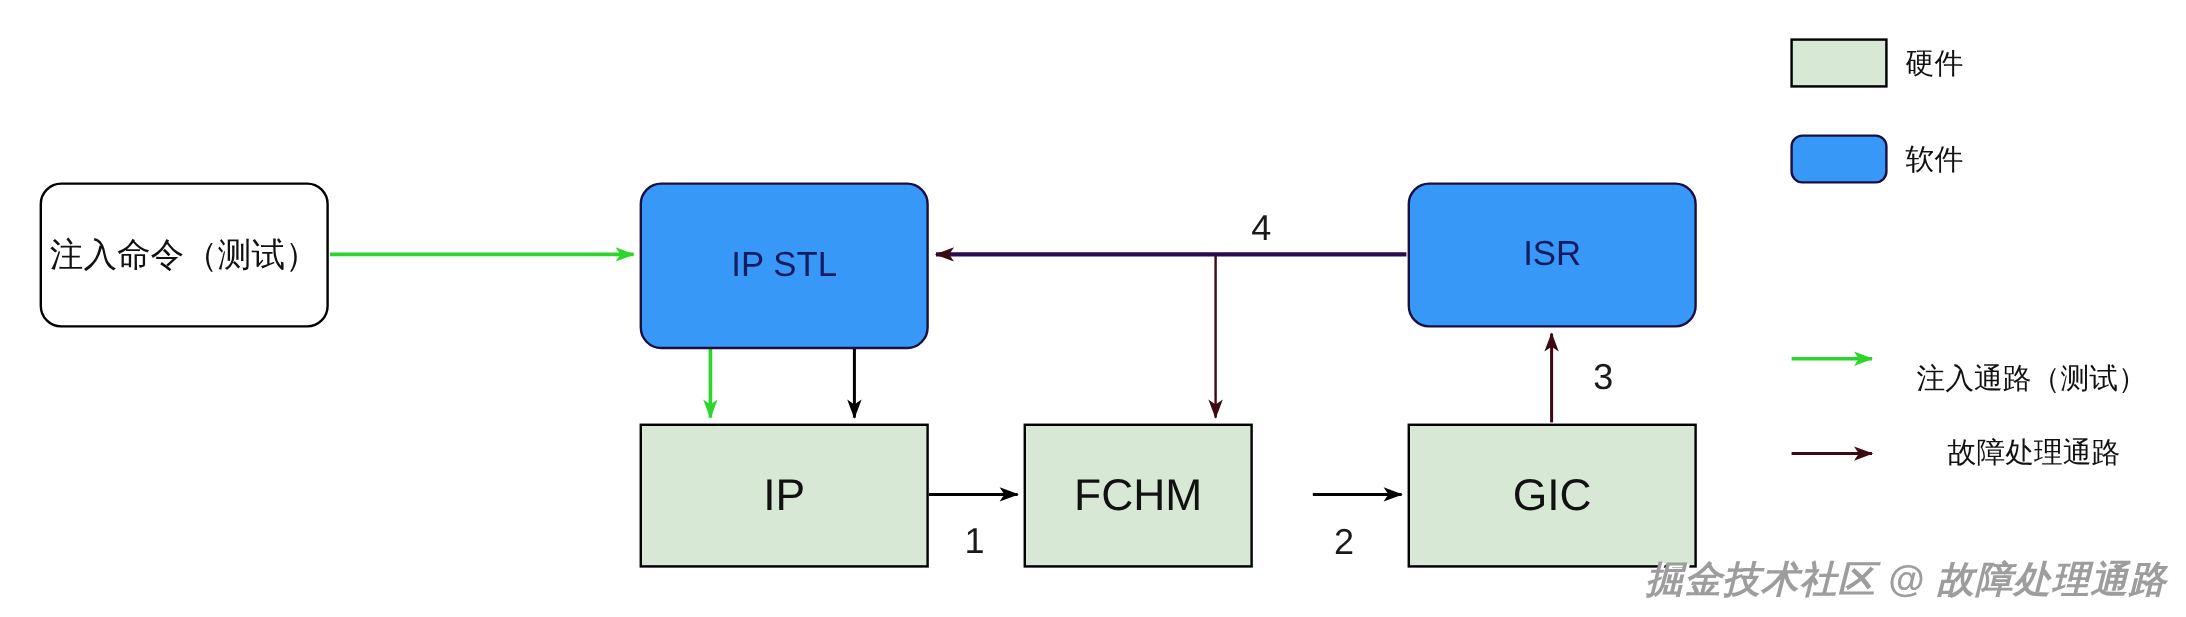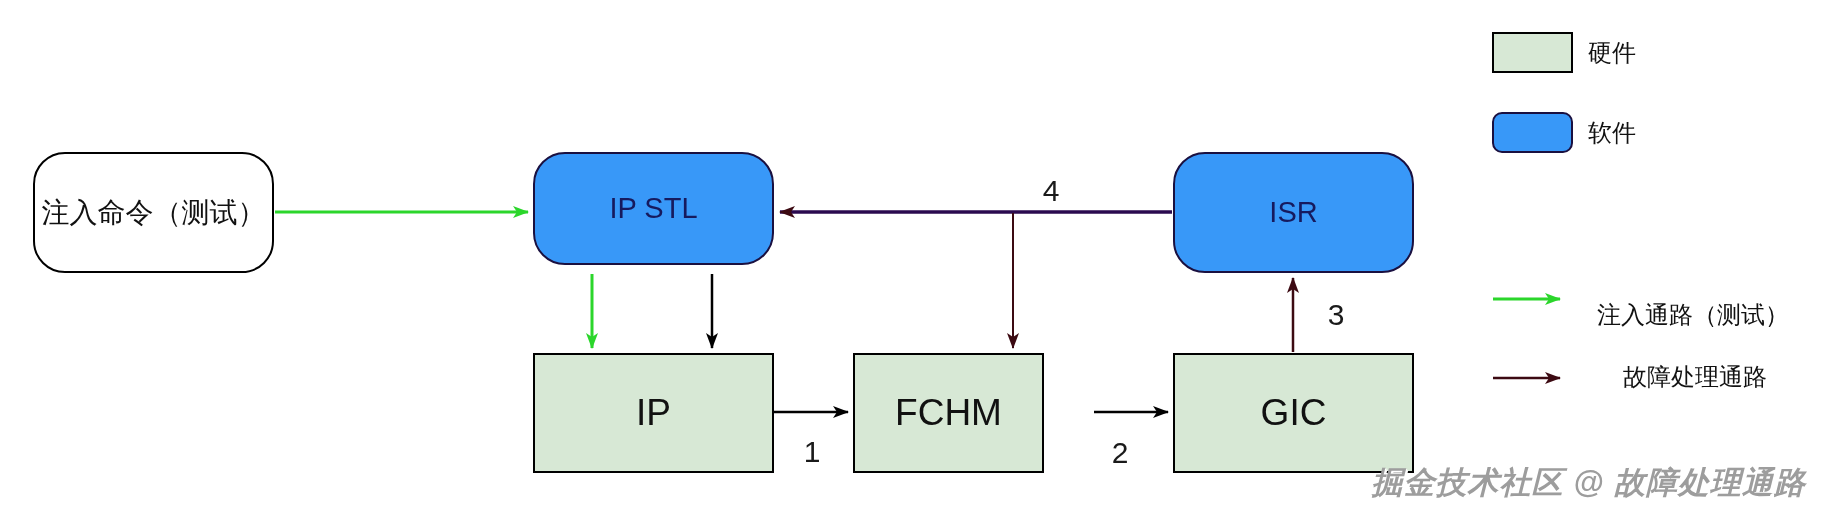--- a/index.html
+++ b/index.html
@@ -12,21 +12,21 @@
   }
   .node{
     position:absolute;
     display:flex;align-items:center;justify-content:center;
     box-sizing:border-box;
     font-size:28px;
     color:#1a1a1a;
     text-align:center;
     line-height:1.2;
   }
-  .node.rounded{border-radius:32px;}
+  .node.rounded{border-radius:18px;}
   .node.plain{
     background:#ffffff;border:2px solid #000000;color:#111111;
   }
   .node.software{
     background:var(--software-fill);
     border:2px solid var(--node-border-dark);
     color:var(--text-navy);
     font-size:29px;
   }
   .node.hardware{
@@ -94,21 +94,21 @@
     <line x1="1013" y1="213" x2="1013" y2="348" style="stroke:var(--fault-maroon);stroke-width:2" marker-end="url(#ah-maroon)"></line>
 
     <line x1="1493" y1="299" x2="1560" y2="299" style="stroke:var(--inject-green);stroke-width:3" marker-end="url(#ah-green)"></line>
     <line x1="1493" y1="378" x2="1560" y2="378" style="stroke:var(--fault-maroon);stroke-width:2.5" marker-end="url(#ah-maroon)"></line>
   </svg>
 
   <div class="node plain rounded" style="left:33px;top:152px;width:241px;height:121px;">
     <span>注入命令（测试）</span>
   </div>
 
-  <div class="node software rounded" style="left:533px;top:152px;width:241px;height:113px;">
+  <div class="node software rounded" style="left:533px;top:152px;width:241px;height:139px;">
     <span>IP STL</span>
   </div>
 
   <div class="node software rounded" style="left:1173px;top:152px;width:241px;height:121px;">
     <span>ISR</span>
   </div>
 
   <div class="node hardware" style="left:533px;top:353px;width:241px;height:120px;">
     <span>IP</span>
   </div>

